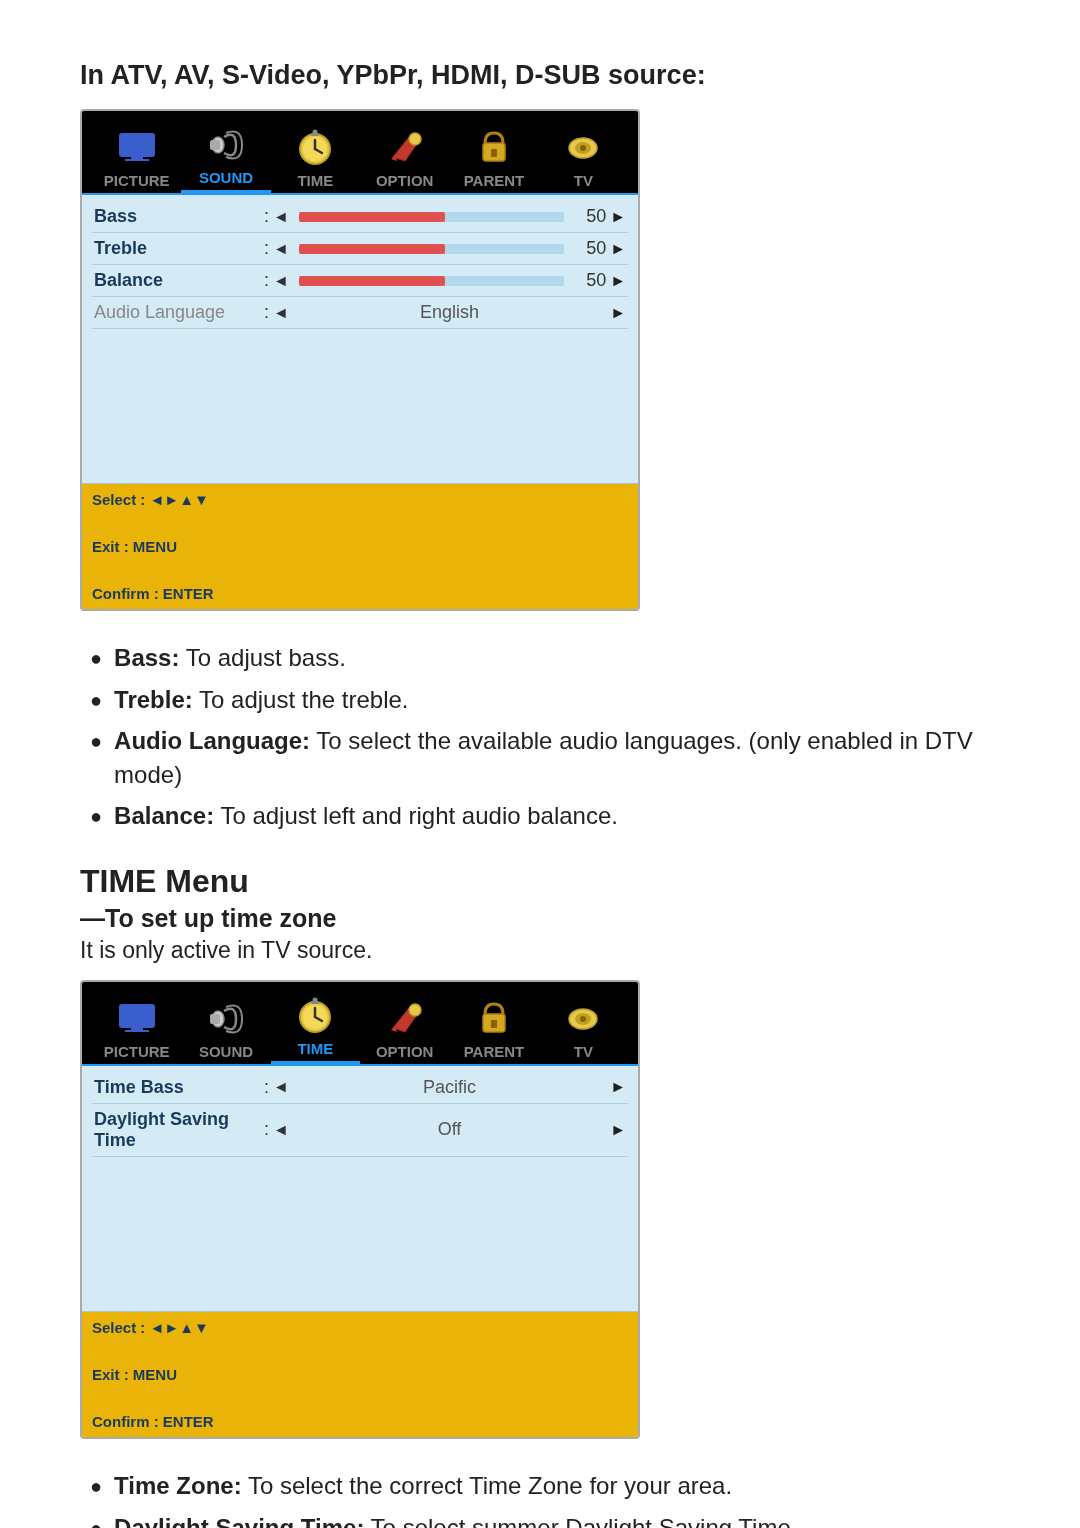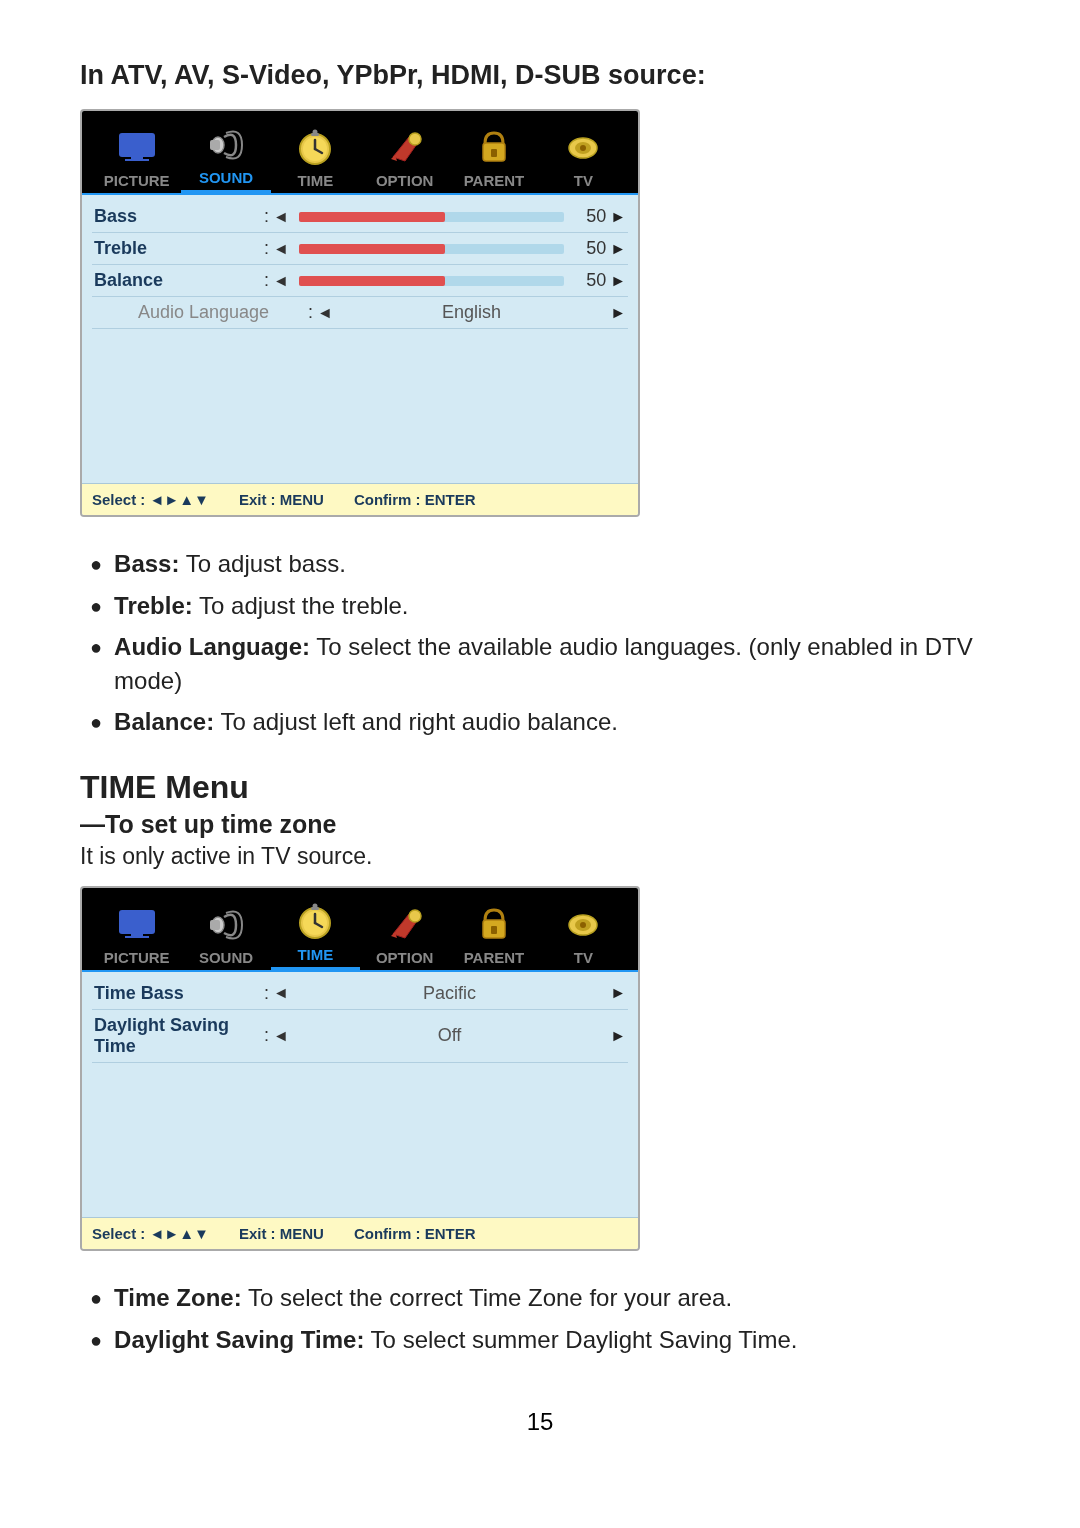--- a/index.html
+++ b/index.html
@@ -96,21 +96,20 @@
       font-size: 18px;
       font-weight: bold;
       color: #1a3a5c;
       width: 170px;
       min-width: 170px;
     }
 
     .menu-row-label.inactive {
       font-weight: normal;
       color: #888;
-      margin-left: 44px;
     }
 
     .menu-row-colon {
       font-size: 18px;
       margin-right: 4px;
       color: #333;
     }
 
     .menu-row-left-arrow {
       font-size: 16px;
@@ -148,28 +147,29 @@
     }
 
     .menu-row-center-text {
       flex: 1;
       text-align: center;
       font-size: 18px;
       color: #555;
     }
 
     .menu-footer {
-      background: #fef9c3;
-      display: flex;
-      align-items: flex-end;
+      background: #eab308;
+      display: flex;
+      align-items: flex-start;
       padding: 7px 10px;
       font-size: 15px;
       color: #1a3a5c;
       gap: 30px;
       border-top: 1px solid #aac8d8;
+      flex-direction: column;
     }
 
     .menu-footer span {
       font-weight: bold;
     }
 
     
     .bullet-list {
       list-style: none;
       margin-bottom: 30px;

